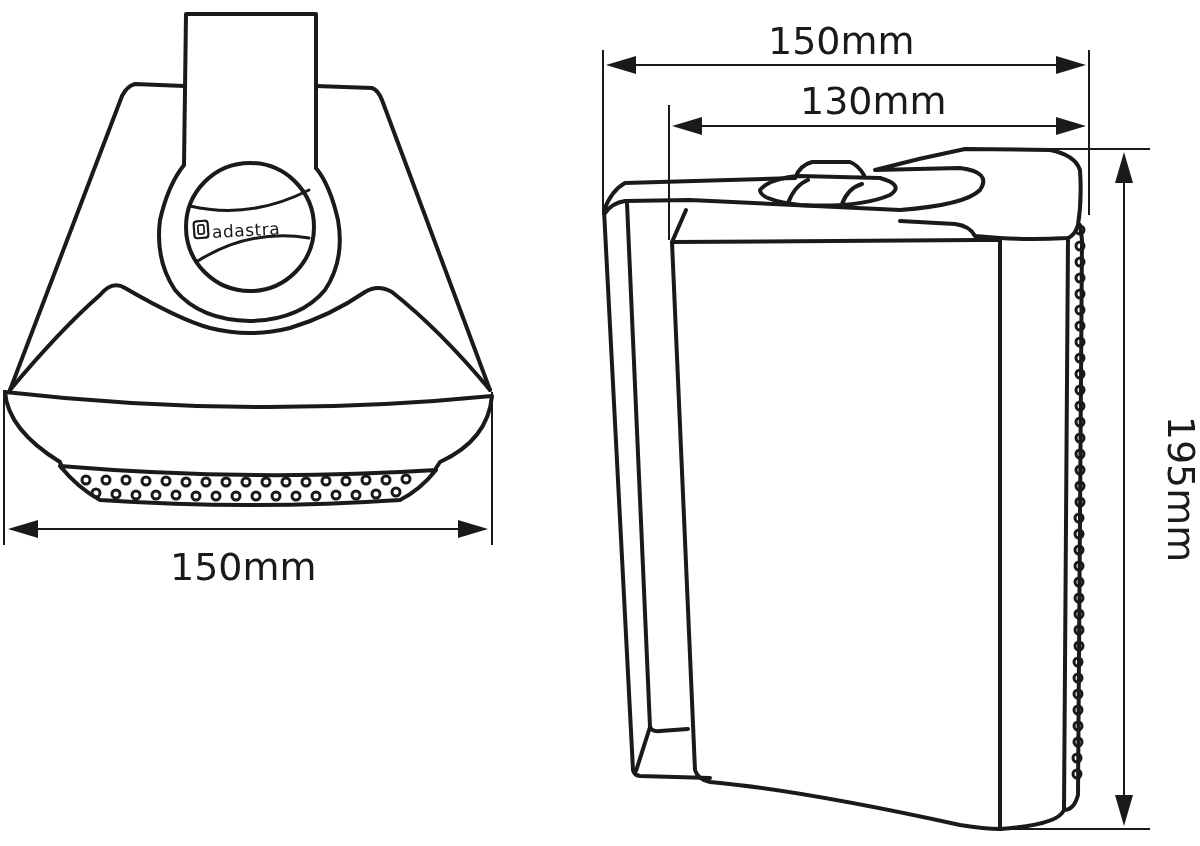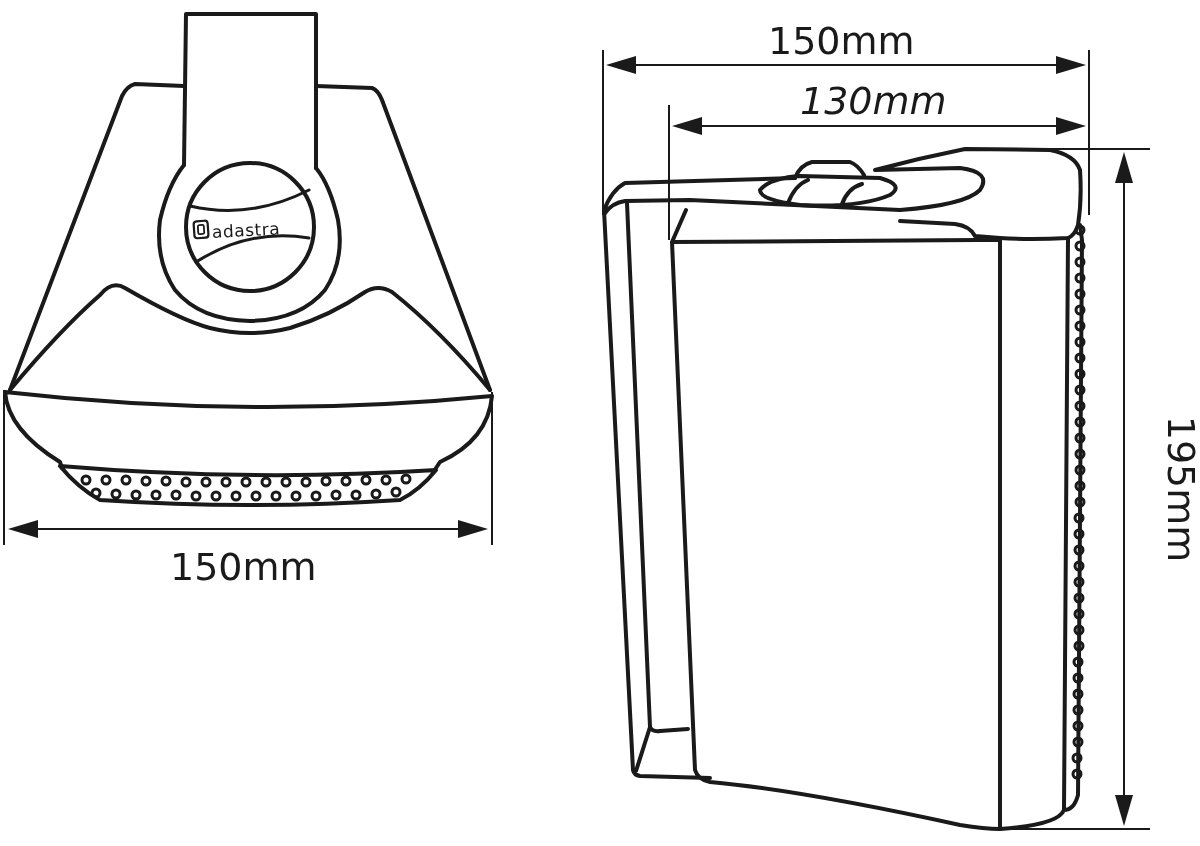--- a/index.html
+++ b/index.html
@@ -156,14 +156,14 @@
     <g>
       <line class="dim" x1="1124" y1="160" x2="1124" y2="818"></line>
       <polygon class="arrow" points="1124,152 1115,183 1133,183"></polygon>
       <polygon class="arrow" points="1124,826 1115,795 1133,795"></polygon>
     </g>
   </g>
 </svg>
 
 <div class="lbl" style="left:170px; top:548px;">150mm</div>
 <div class="lbl" style="left:768px; top:22px;">150mm</div>
-<div class="lbl" style="left:800px; top:82px;font-style:italic;">130mm</div>
+<div class="lbl" style="left:800px; top:82px;">130mm</div>
 <div class="lbl" style="left:1108px; top:470px; transform: rotate(90deg); transform-origin: center;">195mm</div>
 
 </body></html>

